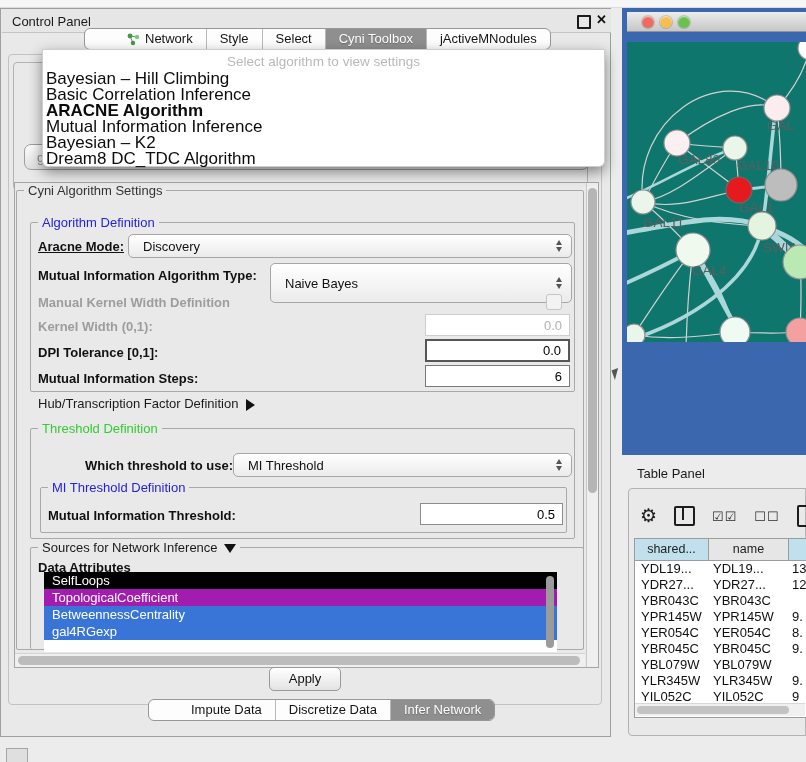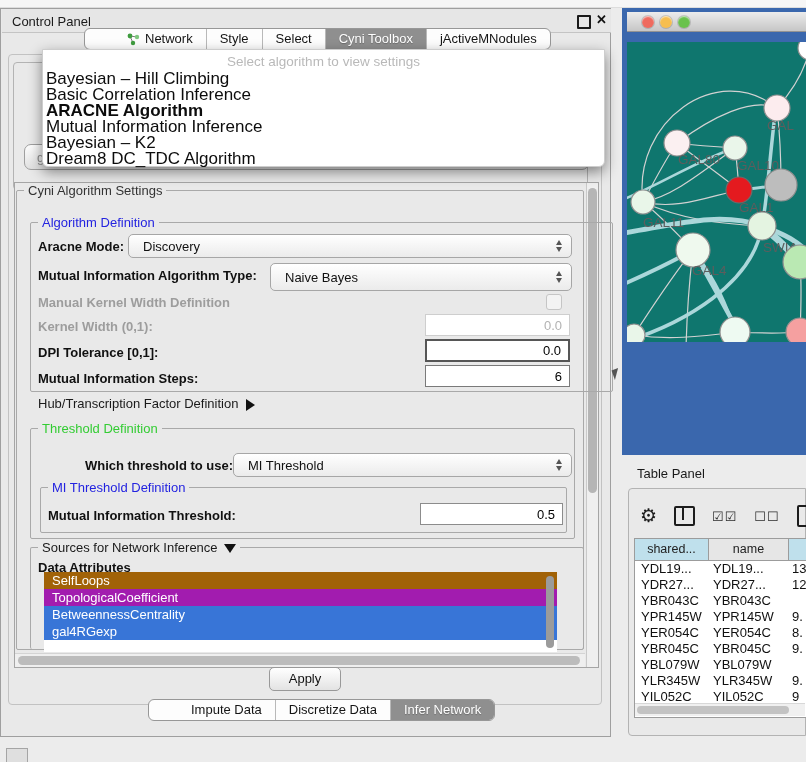--- a/index.html
+++ b/index.html
@@ -148,33 +148,33 @@
 <div class="abs scrollpane"></div>
 <div class="abs vsb"></div>
 <div class="abs vsb-thumb"></div>
 <div class="abs hsb"></div>
 <div class="abs hsb-thumb"></div>
 
 <div class="frame" style="left:16px;top:190px;width:566px;height:458px;">
   <span class="frame-label lbl-dark">Cyni Algorithm Settings</span>
 </div>
 
-<div class="frame" style="left:30px;top:222px;width:543px;height:168px;padding-left:38px;">
+<div class="frame" style="left:30px;top:222px;width:543px;height:168px;">
   <span class="frame-label lbl-blue">Algorithm Definition</span>
 </div>
-<span class="form-label" style="left:38px;top:239px;">Aracne Mode:</span>
+<span class="form-label" style="left:38px;top:239px;text-decoration:underline;">Aracne Mode:</span>
 <div class="combo" style="left:128px;top:234px;width:444px;height:24px;">
   <span>Discovery</span>
   <span class="arrows">
       <span class="tri-up"></span>
       <span class="tri-dn"></span>
     </span>
 </div>
 <span class="form-label" style="left:38px;top:268px;">Mutual Information Algorithm Type:</span>
-<div class="combo" style="left:270px;top:263px;width:302px;height:28px;">
+<div class="combo" style="left:270px;top:263px;width:302px;height:40px;">
   <span>Naive Bayes</span>
   <span class="arrows">
       <span class="tri-up"></span>
       <span class="tri-dn"></span>
     </span>
 </div>
 <span class="form-label dis" style="left:38px;top:295px;">Manual Kernel Width Definition</span>
 <span class="checkbox" style="left:546px;top:294px;"></span>
 <span class="form-label dis" style="left:38px;top:319px;">Kernel Width (0,1):</span>
 <div class="field" style="left:425px;top:314px;width:145px;height:22px;border:1px solid #cecece;color:#b2b2b2;">
@@ -212,21 +212,21 @@
   <span>0.5</span>
 </div>
 
 <div class="frame" style="left:30px;top:547px;width:552px;height:101px;border-bottom:none;">
   <span class="frame-label lbl-dark" style="font-weight:normal;color:#1a1a1a;">
     <span>Sources for Network Inference</span><span class="down-arrow"></span>
   </span>
 </div>
 <span class="form-label" style="left:38px;top:560px;">Data Attributes</span>
 <div class="abs attr-list" id="attr-list">
-    <div class="attr-item" style="background: #a16207;">SelfLoops</div>
+    <div class="attr-item" style="background: #000000;">SelfLoops</div>
     <div class="attr-item" style="background: #a21caf;">TopologicalCoefficient</div>
     <div class="attr-item" style="background: rgb(56, 117, 215);">BetweennessCentrality</div>
     <div class="attr-item" style="background: rgb(56, 117, 215);">gal4RGexp</div>
   </div>
 <div class="abs attr-sb"></div>
 
 <div class="abs apply-btn">Apply</div>
 
 <div class="abs seg-bar bottom-tabs" id="bottom-tabs">
     <div class="seg">Impute Data</div>

